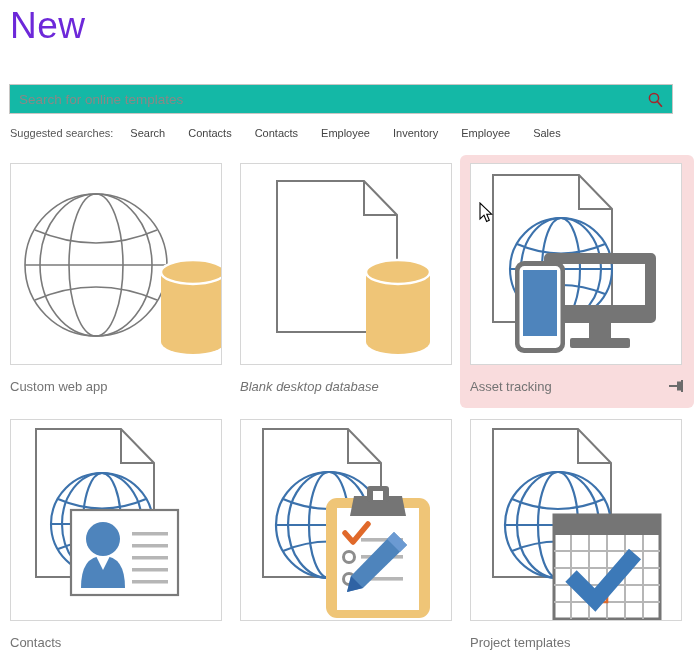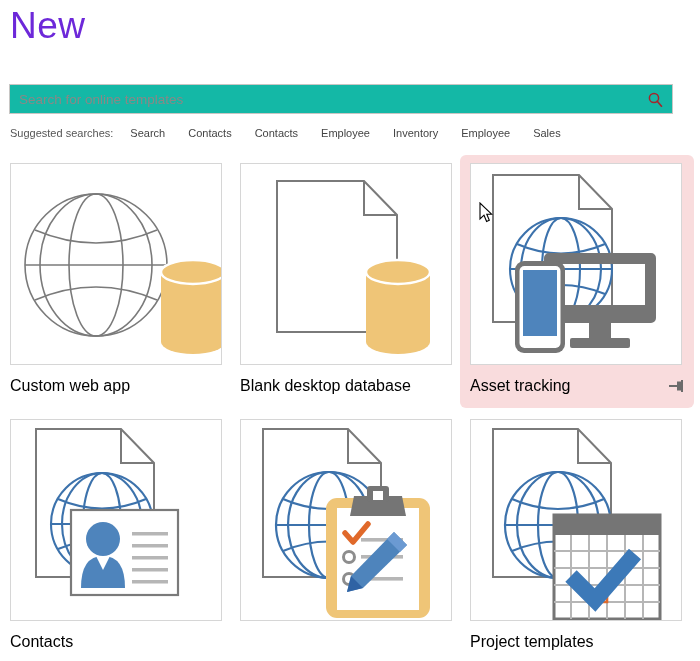--- a/index.html
+++ b/index.html
@@ -108,43 +108,43 @@
   .tile {
     position: absolute;
     width: 214px;
     top: 0;
     padding: 8px 10px 8px 10px;
     box-sizing: content-box;
     background: transparent;
     cursor: pointer;
   }
   .tile.col0 { left: 0px; }
-  .tile.col1 { left: 230px; }
+  .tile.col1 { left: 230px; font-style: italic; }
   .tile.col2 { left: 460px; }
   .tile.selected { background: #f9dcdd; border-radius: 6px; }
 
   .thumb {
     width: 212px;
     height: 202px;
     border: 1px solid #d6d6d6;
     background: #ffffff;
     box-sizing: border-box;
     position: relative;
     overflow: hidden;
   }
   .tile-footer {
     height: 28px;
     display: flex;
     align-items: center;
     justify-content: space-between;
     padding-top: 7px;
   }
   .tile-label {
-    font-size: 16px;
-    color: #000000;
+    font-size: 13px;
+    color: #737373;
     white-space: nowrap;
   }
   .pin {
     width: 16px;
     height: 14px;
     flex: 0 0 auto;
     cursor: pointer;
   }
 
   

